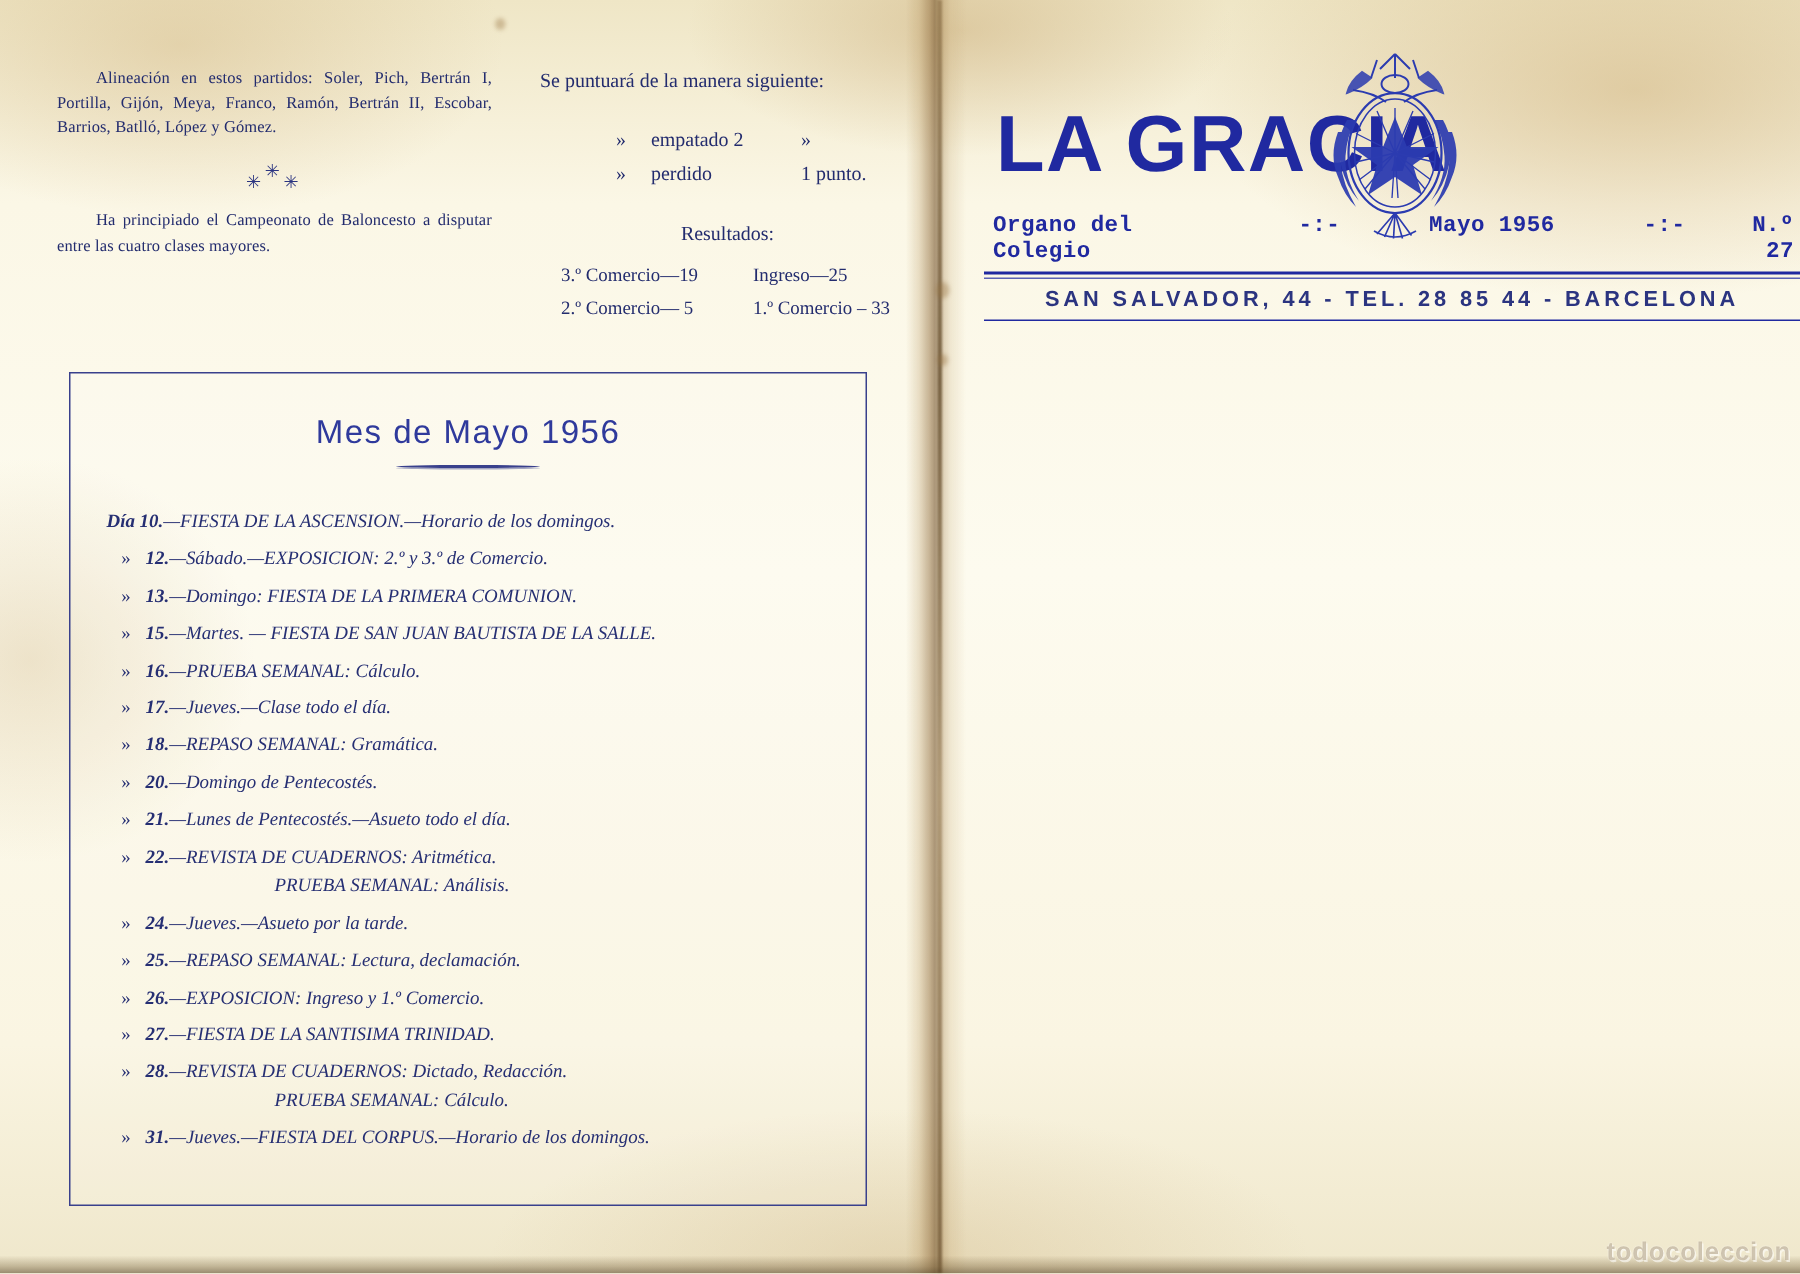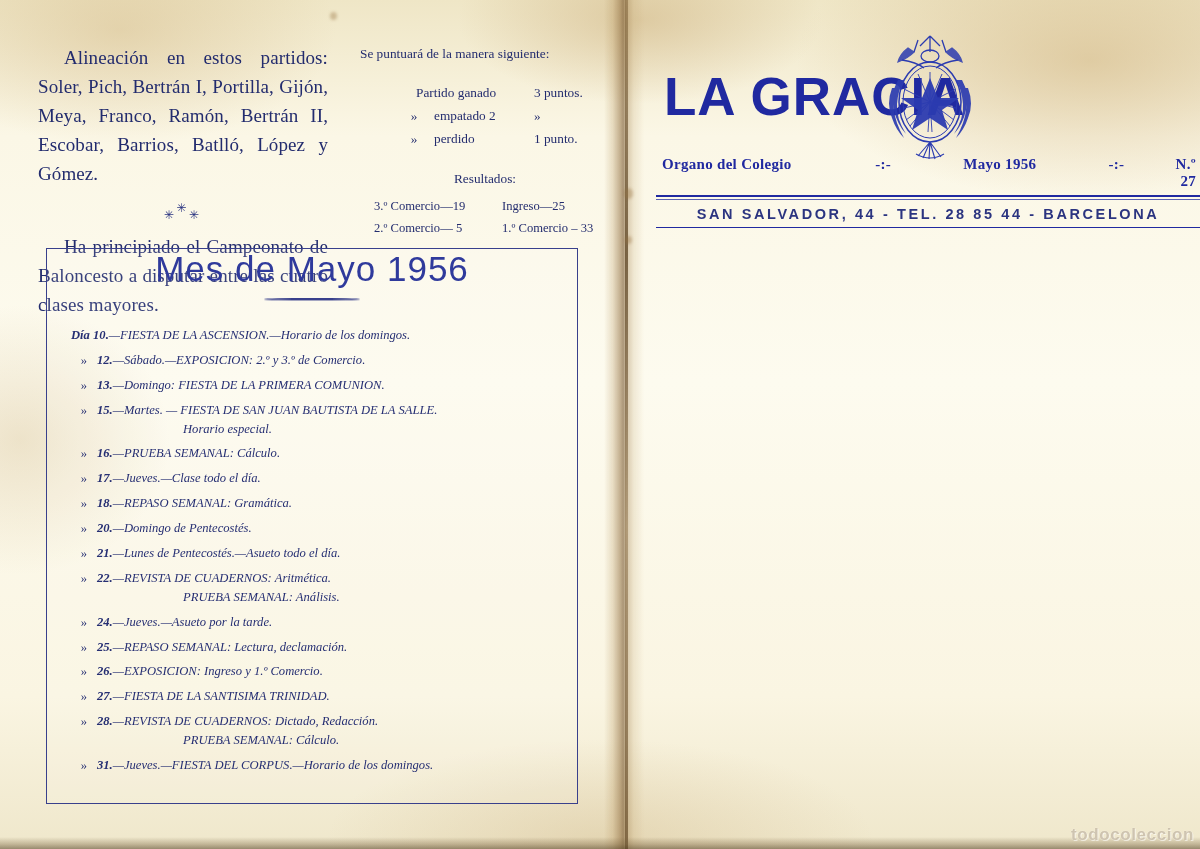--- a/index.html
+++ b/index.html
@@ -44,21 +44,21 @@
   }
   .blot { position:absolute; border-radius:50%; background: rgba(150,114,62,0.38); filter: blur(1.4px); }
 
   
   #left-page { position:absolute; left:0; top:0; width:604px; height:849px; }
 
   .col-a { position:absolute; left:38px; top:44px; width:290px; }
   .col-b { position:absolute; left:360px; top:44px; width:250px; }
 
   .para {
-    font-size: 19px; line-height: 1.52; color:#232c6e;
+    font-size: 11px; line-height: 1.52; color:#232c6e;
     text-align: justify; text-indent: 26px;
     font-family: "Liberation Serif", serif;
     letter-spacing: 0.1px;
   }
   .stars { text-align:center; color:#2b3480; font-size: 12px; margin: 14px 0 12px; letter-spacing:3px; line-height:1;}
   .stars .hi { display:block; margin-bottom:-5px; }
 
   .lead { font-size:13.3px; color:#232c6e; line-height:1.5; }
   .scoring { margin: 18px 0 0 34px; font-size:13.3px; color:#232c6e; line-height:1.72; }
   .scoring-row { display:flex; }
@@ -71,21 +71,22 @@
 
   
   #calendar-box {
     position:absolute; left:46px; top:248px; width:532px; height:556px;
     border: 1.6px solid #39408c;
     background: rgba(255,255,255,0.10);
   }
   .cal-title {
     text-align:center; color:#2f3a9c;
     font-family:"Liberation Sans", sans-serif;
-    font-size: 35px; font-weight: 400; letter-spacing: 1px;
+    font-size: 22px; font-weight: 400; letter-spacing: 1px;
+    margin-top: 26px;
   }
   .cal-rule {
     width: 96px; height: 0; margin: 9px auto 0;
     border-top: 2.4px solid #39408c;
     border-radius: 50%;
     box-shadow: 0 1px 0 rgba(57,64,140,0.45);
   }
   .cal-list { margin: 26px 22px 0 24px; }
   .cal-item { display:flex; font-size:12.6px; line-height:1.5; color:#262f73; margin-bottom: 6.0px; }
   .cal-mark { width: 26px; flex: 0 0 26px; text-align:center; font-style:normal; }
@@ -106,22 +107,22 @@
     position:absolute; top:42px;
     font-family:"Liberation Sans", sans-serif;
     font-weight:700; font-size:53px; letter-spacing: 1px;
     color:#2029a0; line-height:1;
   }
   #mast-left  { left: 8px; }
   #mast-right { left: 330px; }
   #emblem { position:absolute; left: 222px; top: 2px; width: 104px; height: 132px; }
 
   .mast-info {
-    display:flex; align-items:baseline; margin-top: 18px;
-    font-family:Liberation Serif, serif; font-weight:700;
+    display:flex; align-items:baseline; margin-top: 4px;
+    font-family:Liberation Mono, monospace; font-weight:700;
     font-size: 15px; color:#2029a0; letter-spacing:0.3px;gap:24px;
   }
   .mi-a { width: 186px; padding-left:6px; }
   .mi-s { width: 78px; text-align:center; font-weight:700; }
   .mi-b { width: 128px; text-align:center; }
   .mi-c { flex:1; text-align:right; padding-right: 4px; }
 
   .mast-rule1 { margin-top: 5px; border-top: 2.4px solid #2029a0; }
   .mast-rule1b { margin-top: 1.6px; border-top: 1px solid #5a61b4; }
   .mast-addr {
@@ -156,25 +157,20 @@
       <div class="stars">
         <span class="hi">✳</span>✳&nbsp;&nbsp;✳
       </div>
       <div class="para">Ha principiado el Campeonato de Baloncesto a disputar entre las cuatro clases mayores.</div>
     </div>
 
     <div class="col-b">
       <div class="lead">Se puntuará de la manera siguiente:</div>
 
       <div class="scoring">
-        <div class="scoring-row">
-          <span class="sc-m"></span>
-          <span class="sc-l">Partido ganado</span>
-          <span>3 puntos.</span>
-        </div>
         <div class="scoring-row">
           <span class="sc-m" style="width:40px;text-align:center;">»</span>
           <span class="sc-l" style="width:100px;">empatado 2</span>
           <span>»</span>
         </div>
         <div class="scoring-row">
           <span class="sc-m" style="width:40px;text-align:center;">»</span>
           <span class="sc-l" style="width:100px;">perdido</span>
           <span>1 punto.</span>
         </div>
@@ -204,21 +200,21 @@
           <div class="cal-item">
             <span class="cal-mark">»</span>
             <span class="cal-body"><span class="cal-day">12.</span>—Sábado.—EXPOSICION: 2.º y 3.º de Comercio.</span>
           </div>
           <div class="cal-item">
             <span class="cal-mark">»</span>
             <span class="cal-body"><span class="cal-day">13.</span>—Domingo: FIESTA DE LA PRIMERA COMUNION.</span>
           </div>
           <div class="cal-item">
             <span class="cal-mark">»</span>
-            <span class="cal-body"><span class="cal-day">15.</span>—Martes. — FIESTA DE SAN JUAN BAUTISTA DE LA SALLE.<span class="cal-sub">Horario especial.</span></span>
+            <span class="cal-body"><span class="cal-day">15.</span>—Martes. — FIESTA DE SAN JUAN BAUTISTA DE LA SALLE.</span>
           </div>
           <div class="cal-item">
             <span class="cal-mark">»</span>
             <span class="cal-body"><span class="cal-day">16.</span>—PRUEBA SEMANAL: Cálculo.</span>
           </div>
           <div class="cal-item">
             <span class="cal-mark">»</span>
             <span class="cal-body"><span class="cal-day">17.</span>—Jueves.—Clase todo el día.</span>
           </div>
           <div class="cal-item">

